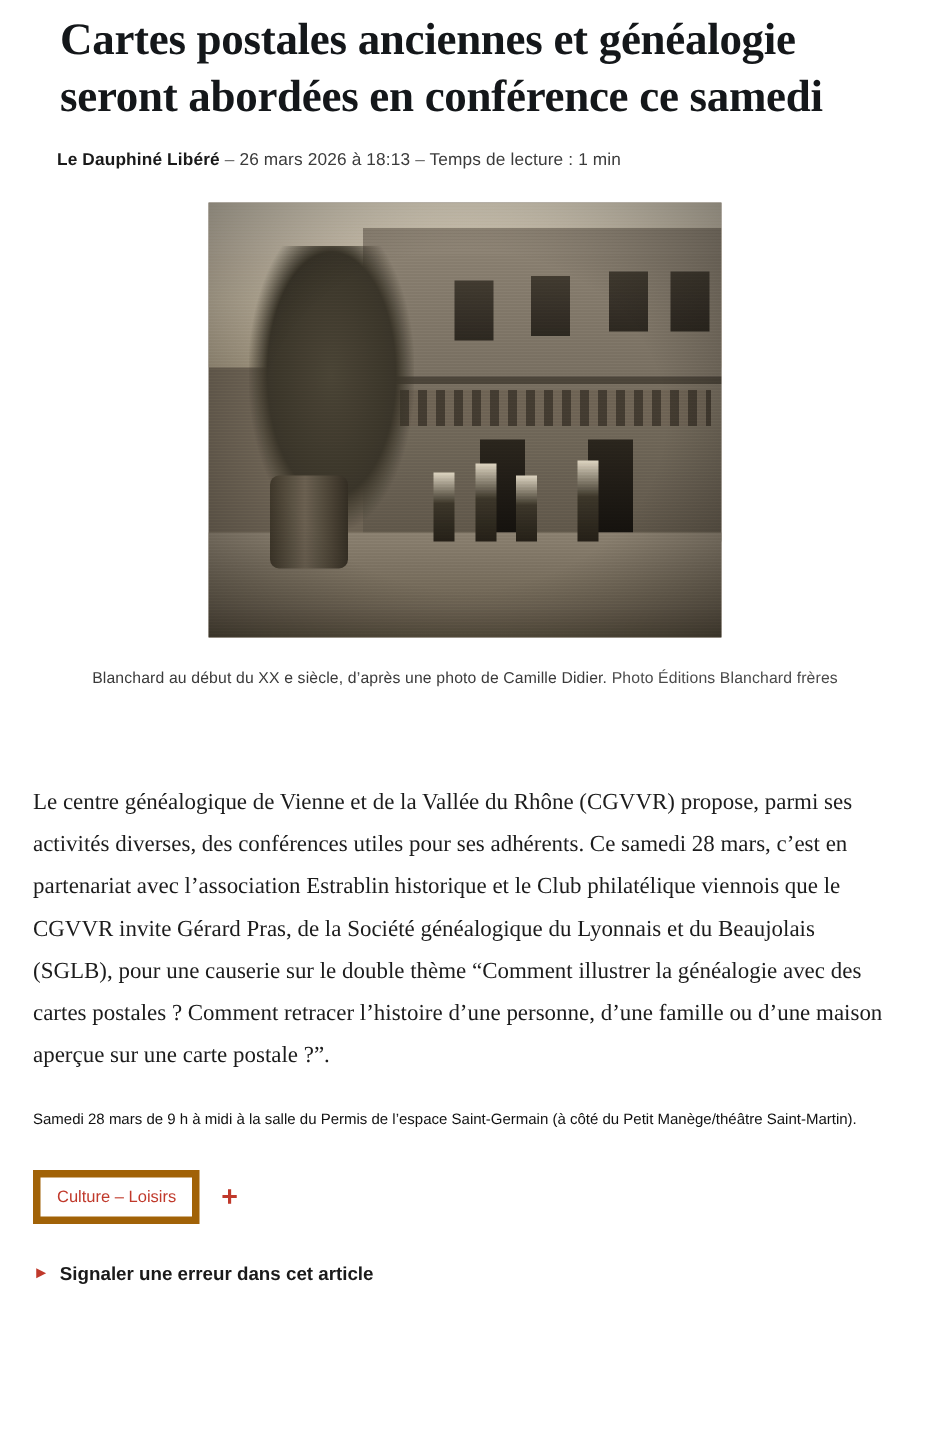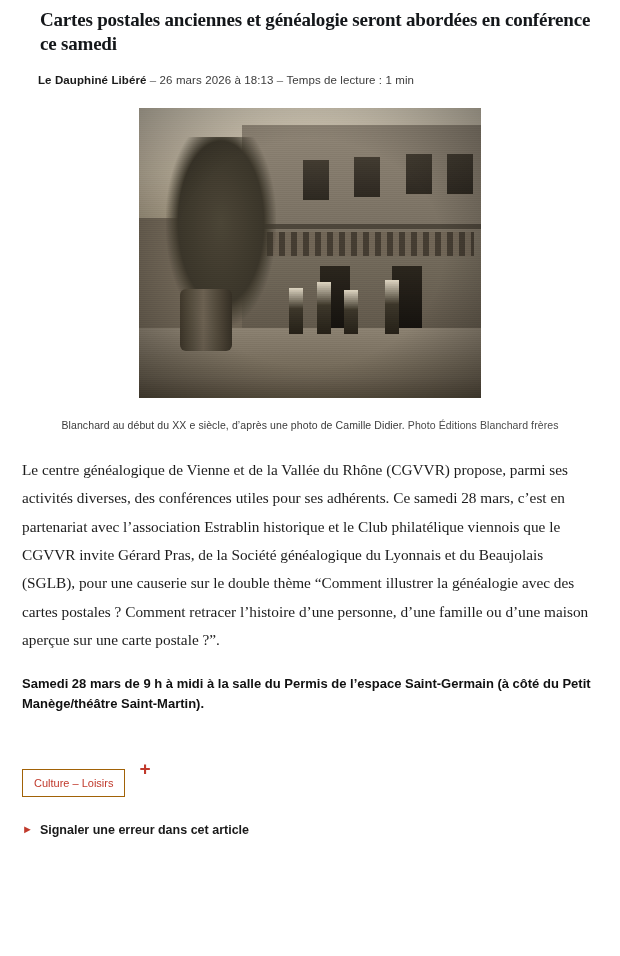--- a/index.html
+++ b/index.html
@@ -26,21 +26,21 @@
     color: #c0392b;
     font-size: 13px;
     font-weight: bold;
     letter-spacing: 0.2px;
     margin: 8px 0 2px 0;
     font-family: "Liberation Sans", sans-serif;
   }
 
   .headline {
     font-family: "Liberation Serif", serif;
-    font-size: 19px;
+    font-size: 30px;
     line-height: 1.25;
     font-weight: bold;
     color: #14171a;
     margin: 8px 0 0 18px;
     letter-spacing: -0.2px;
   }
 
   .byline {
     margin: 18px 0 0 0;
     font-size: 11.5px;
@@ -148,54 +148,53 @@
     color: #3a3a3a;
     letter-spacing: 0.1px;
     line-height: 1.4;
   }
   .caption .credit {
     color: #4a4a4a;
     margin-top: 24px;
   }
 
   .body {
-    margin-top: 24px;
+    margin-top: 61px;
     font-family: "Liberation Serif", serif;
     font-size: 15.3px;
     line-height: 1.85;
     color: #1c1c1c;
   }
   .body p {
     margin: 0 0 20px 0;
   }
 
   .standfirst {
     margin-top: 12px;
     font-family: "Liberation Sans", sans-serif;
-    font-size: 13px;
-    font-weight: bold;
+    font-size: 10px;
+    font-weight: normal;
     line-height: 1.55;
     color: #111;
   }
 
   .tags {
     margin-top: 26px;
     display: flex;
     align-items: center;
     gap: 10px;
   }
   .tag {
-    border: 1px solid #a16207;
+    border: 5px solid #a16207;
     color: #c0392b;
     font-size: 11px;
     padding: 7px 11px;
     background: #fff;
     white-space: nowrap;
     cursor: pointer;
-    margin-top: 28px;
   }
   .tag-plus {
     color: #c0392b;
     font-size: 19px;
     font-weight: bold;
     line-height: 1;
     padding-left: 4px;
     cursor: pointer;
   }
 

